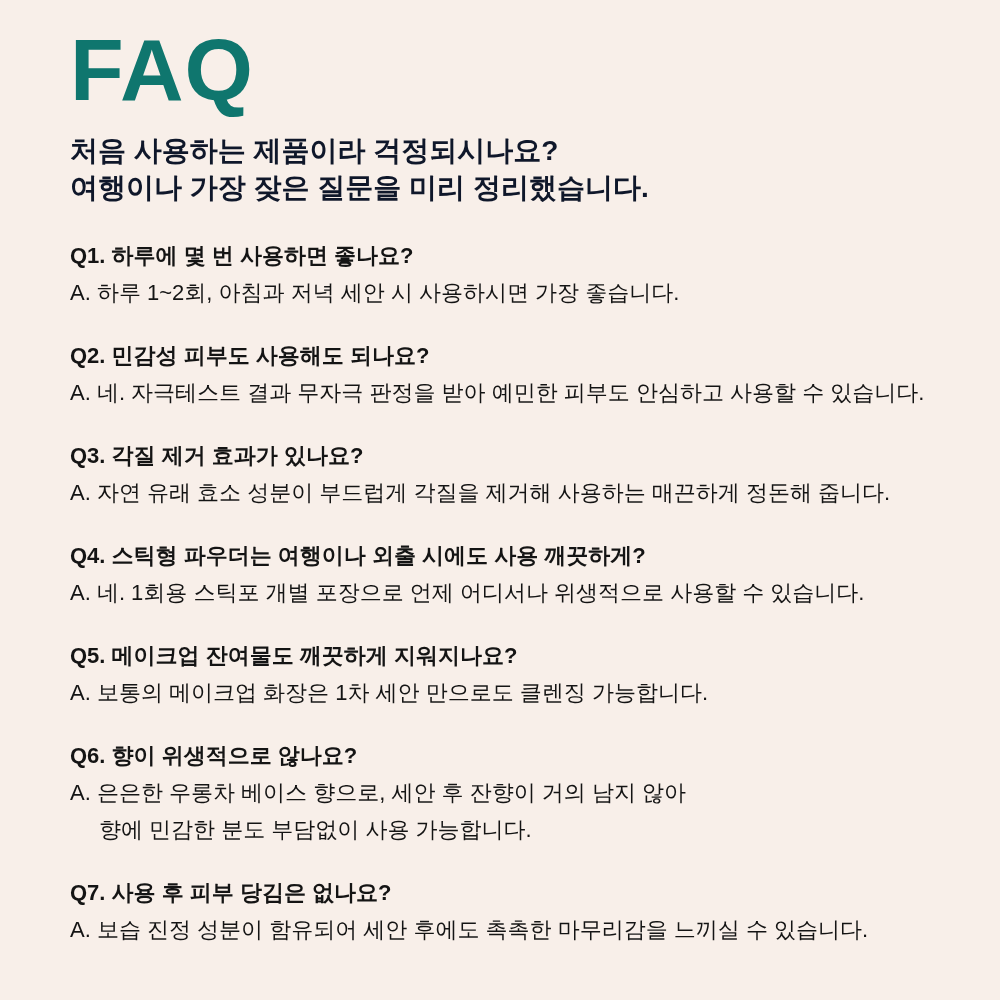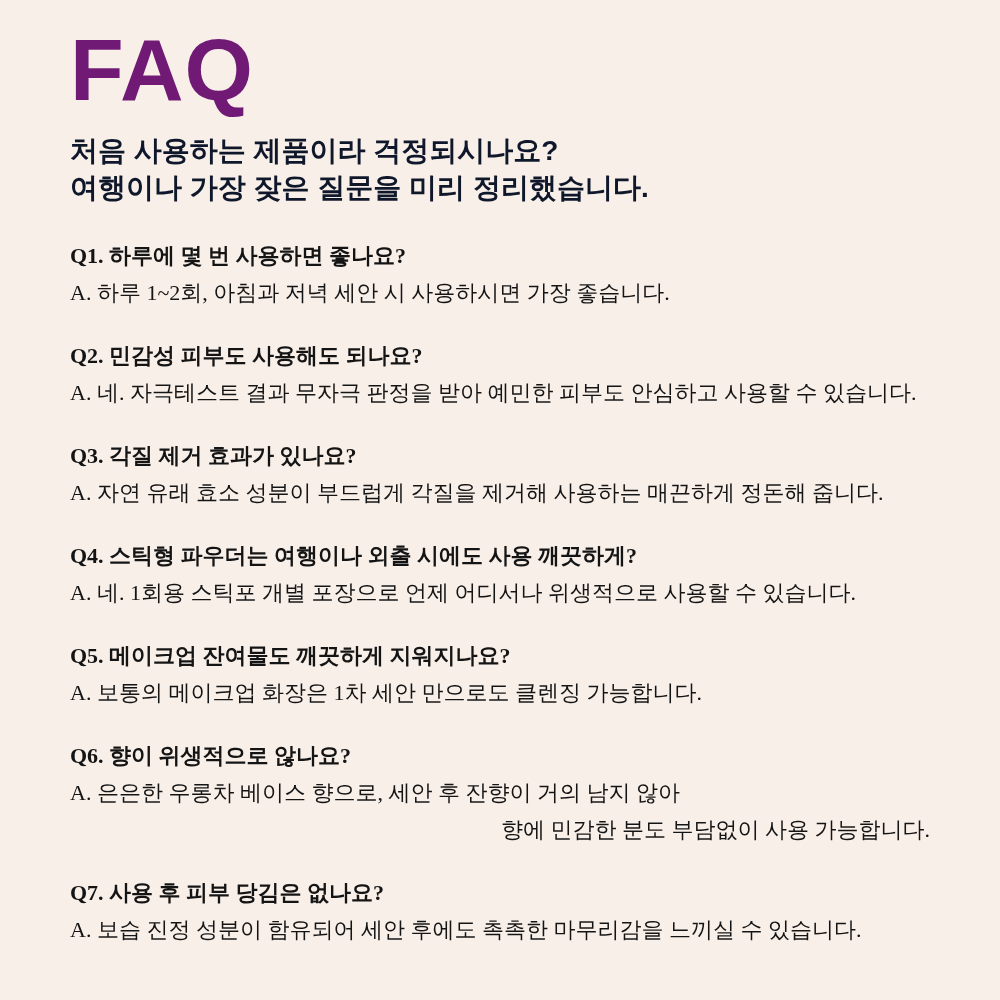--- a/index.html
+++ b/index.html
@@ -20,47 +20,45 @@
     height: 1000px;
     box-sizing: border-box;
     padding: 24px 70px 0 70px;
   }
   .faq-title {
     margin: 0;
     font-size: 88px;
     line-height: 92px;
     font-weight: 800;
     letter-spacing: 1px;
-    color: #701a75;
+    color: #0f766e;
   }
   .subtitle {
     margin-top: 16px;
     font-size: 28px;
     line-height: 37px;
     font-weight: 700;
     color: #0f172a;
   }
   .faq-list {
     margin-top: 31px;
   }
   .faq-item {
     margin-bottom: 26px;
     font-size: 22px;
     line-height: 37px;
-    font-family: Liberation Serif, serif;
   }
   .faq-question {
     font-weight: 700;
   }
   .faq-answer-line {
     font-weight: 500;
   }
   .faq-answer-line.cont {
     padding-left: 29px; 
-    text-align: right;
   }
 </style>
 </head>
 <body>
 
 <div class="page">
 
   <h1 class="faq-title">FAQ</h1>
 
   <div class="subtitle">

